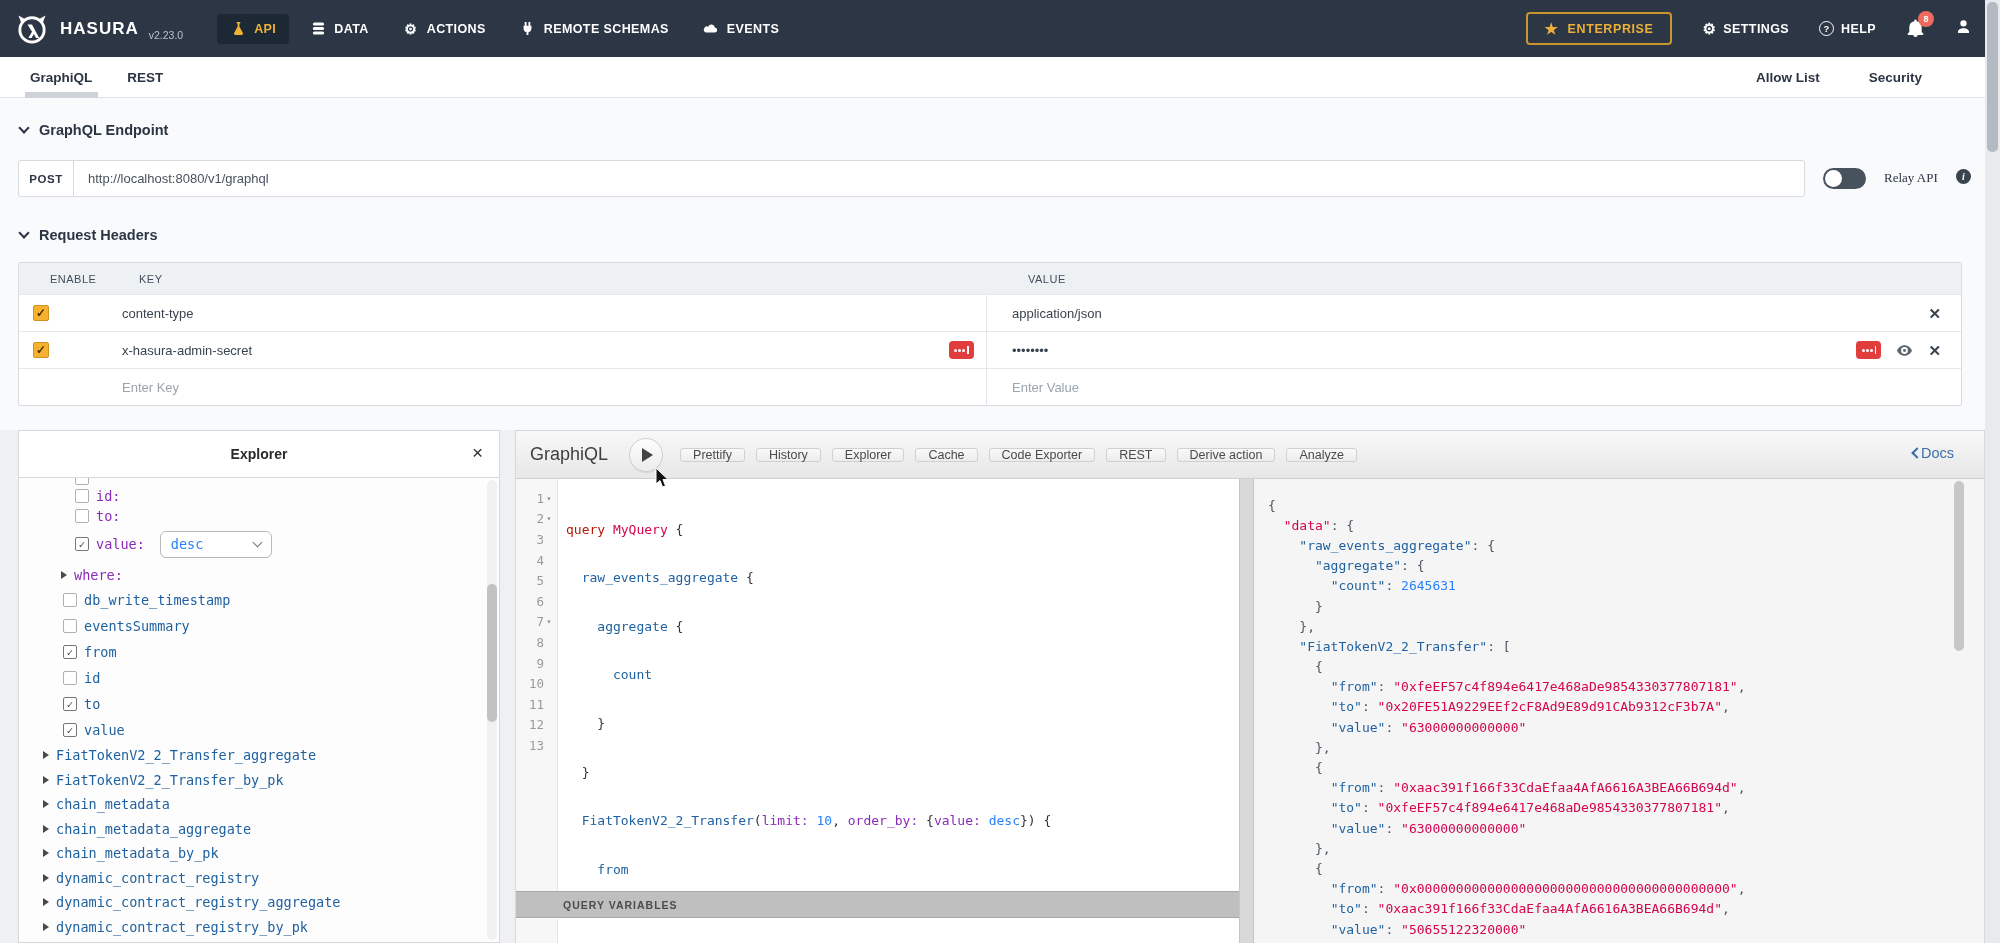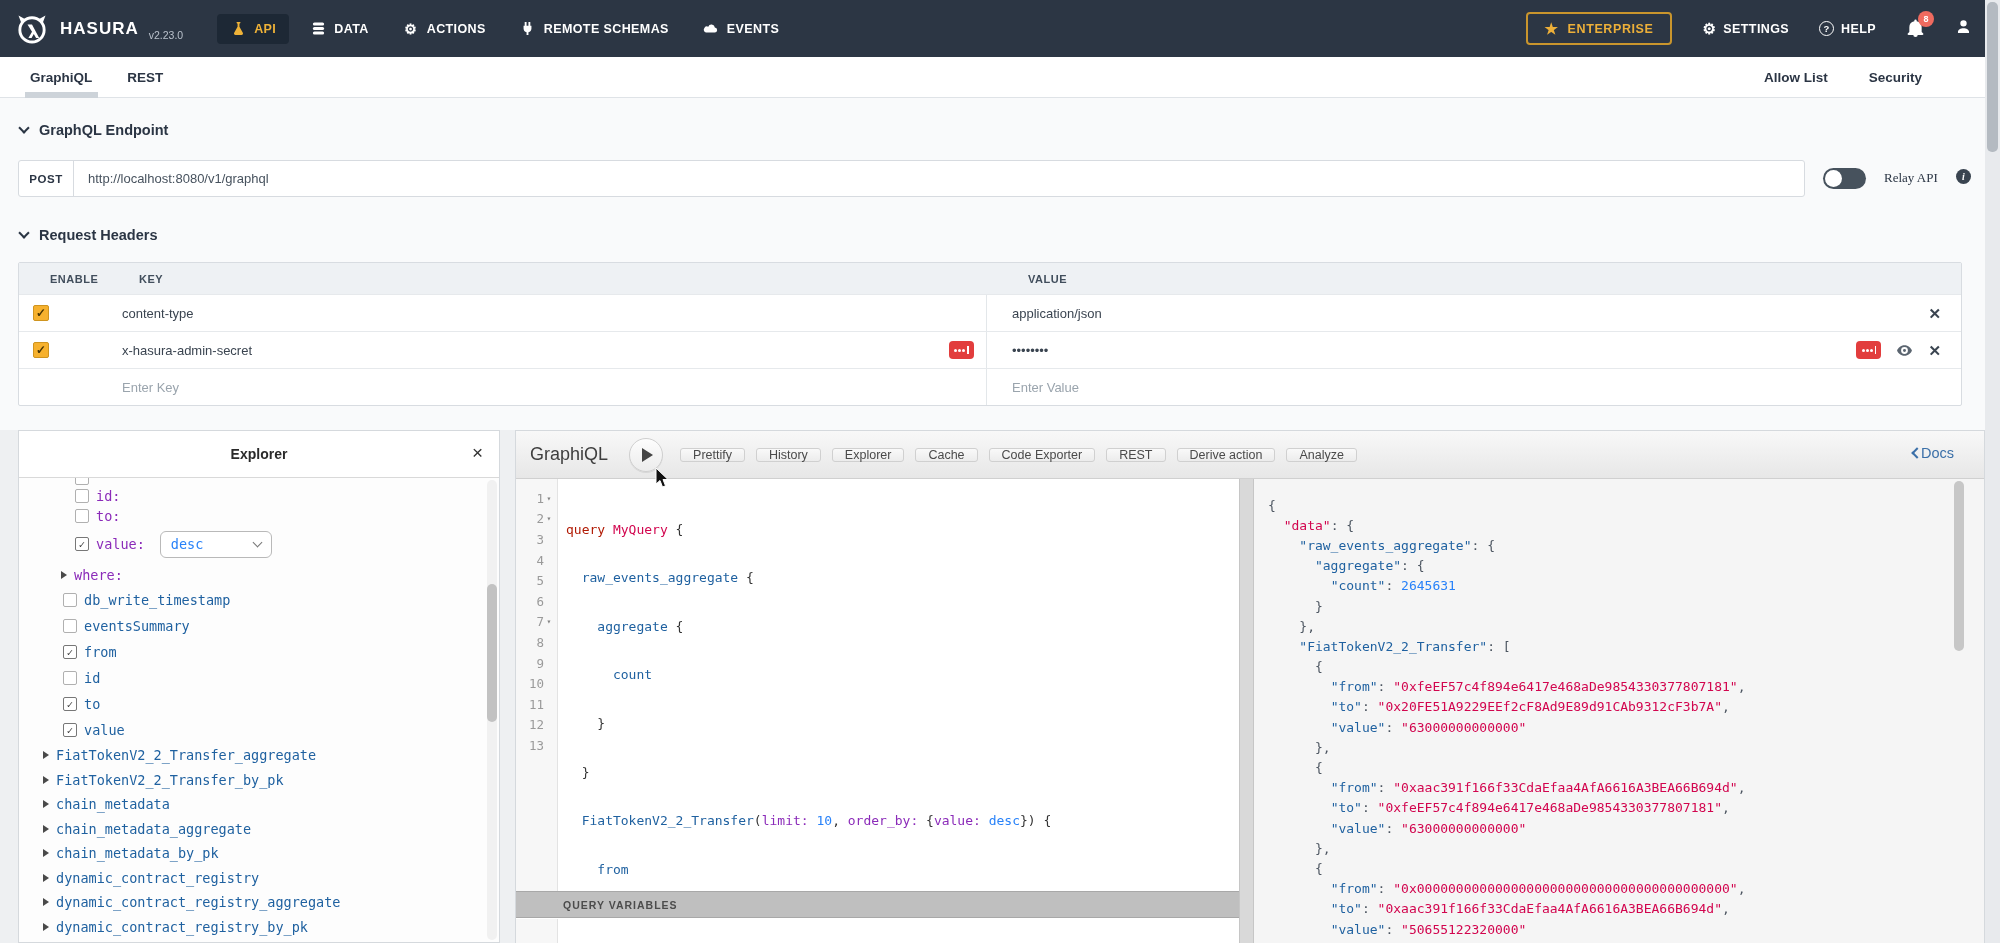--- a/index.html
+++ b/index.html
@@ -38,21 +38,21 @@
     display:flex; align-items:center; justify-content:center; }
   .person-wrap svg { width:17px; height:17px; fill:#fff; }
 
   
   .subnav { position:absolute; left:0; top:57px; width:2000px; height:41px; background:#fff;
     border-bottom:1px solid #dfe3e7; display:flex; align-items:center; }
   .subtab { font-size:13.5px; font-weight:bold; color:#2b3544; margin-left:30px; cursor:pointer; }
   .subtab.second { margin-left:35px; }
   .tab-underline { position:absolute; left:25px; top:35px; width:73px; height:6px; background:#cdd3d9; }
   .subnav-right { position:absolute; right:78px; display:flex; gap:37px; }
-  .subnav-right .subtab { margin-left:4px;text-align:right; }
+  .subnav-right .subtab { margin-left:12px;text-align:right; }
 
   
   .content { position:absolute; left:0; top:98px; width:2000px; height:332px; background:#f9fafb; }
   .section-title { position:absolute; display:flex; align-items:center; gap:11px;
     font-size:14.5px; font-weight:bold; color:#2b3544; cursor:pointer; }
   .chev-down { width:8px; height:8px; border-right:2px solid #2b3544; border-bottom:2px solid #2b3544;
     transform:rotate(45deg); margin-top:-4px; }
   .endpoint-row { position:absolute; left:18px; top:62px; width:1787px; height:37px; display:flex;
     background:#fff; border:1px solid #d7dbe0; border-radius:3px; }
   .method { width:55px; border-right:1px solid #d7dbe0; display:flex; align-items:center; justify-content:center;
@@ -69,21 +69,21 @@
   
   .hdr-table { position:absolute; left:18px; top:164px; width:1944px; background:#fff;
     border:1px solid #d8dce1; border-radius:2px; }
   .hdr-row { display:flex; align-items:center; height:37px; border-top:1px solid #e6e9ec; position:relative; }
   .hdr-row.head { height:31px; background:#eef1f4; border-top:none; }
   .col-enable { width:72px; display:flex; align-items:center; padding-left:14px; }
   .col-key { width:895px; padding-left:31px; font-size:13px; color:#3a4450; display:flex; align-items:center; position:relative; }
   .col-value { flex:1; padding-left:25px; font-size:13px; color:#3a4450; display:flex; align-items:center; position:relative;
     border-left:1px solid #e3e7ea; align-self:stretch; }
   .hdr-row.head .col-value { border-left:none; }
-  .head-label { font-size:11px; font-weight:bold; color:#414e5c; letter-spacing:.5px;padding-left:17px; }
+  .head-label { font-size:11px; font-weight:normal; color:#414e5c; letter-spacing:.5px;padding-left:17px; }
   .amber-cb { width:16px; height:16px; background:#f6b12e; border:1px solid #cf941f; border-radius:2px;
     color:#4a3503; font-size:12px; font-weight:bold; display:flex; align-items:center; justify-content:center; cursor:pointer; }
   .placeholder { color:#9aa4ad; }
   .value-icons { position:absolute; right:20px; display:flex; align-items:center; gap:15px; }
   .secret-pill { width:25px; height:18px; background:#e23d3d; border-radius:4px; display:flex;
     align-items:center; justify-content:center; gap:1px; }
   .secret-pill i { width:3px; height:3px; background:#fff; border-radius:50%; display:block; }
   .secret-pill .bar { width:1.5px; height:8px; background:#fff; border-radius:0; margin-left:1px; }
   .key-pill { position:absolute; right:12px; }
   .eye svg { width:17px; height:17px; fill:#5b6570; display:block; }

